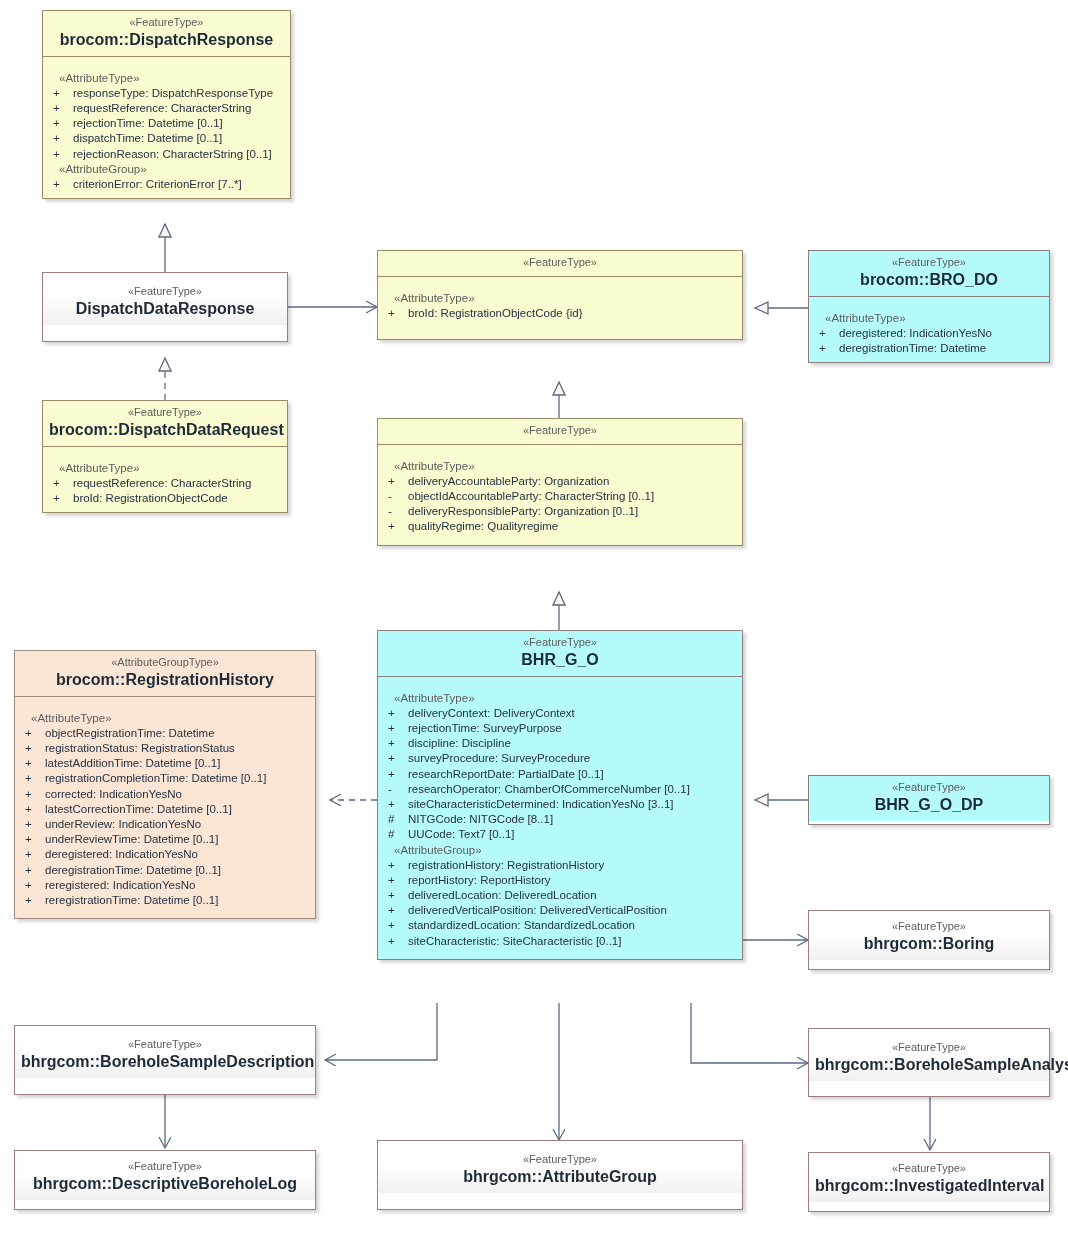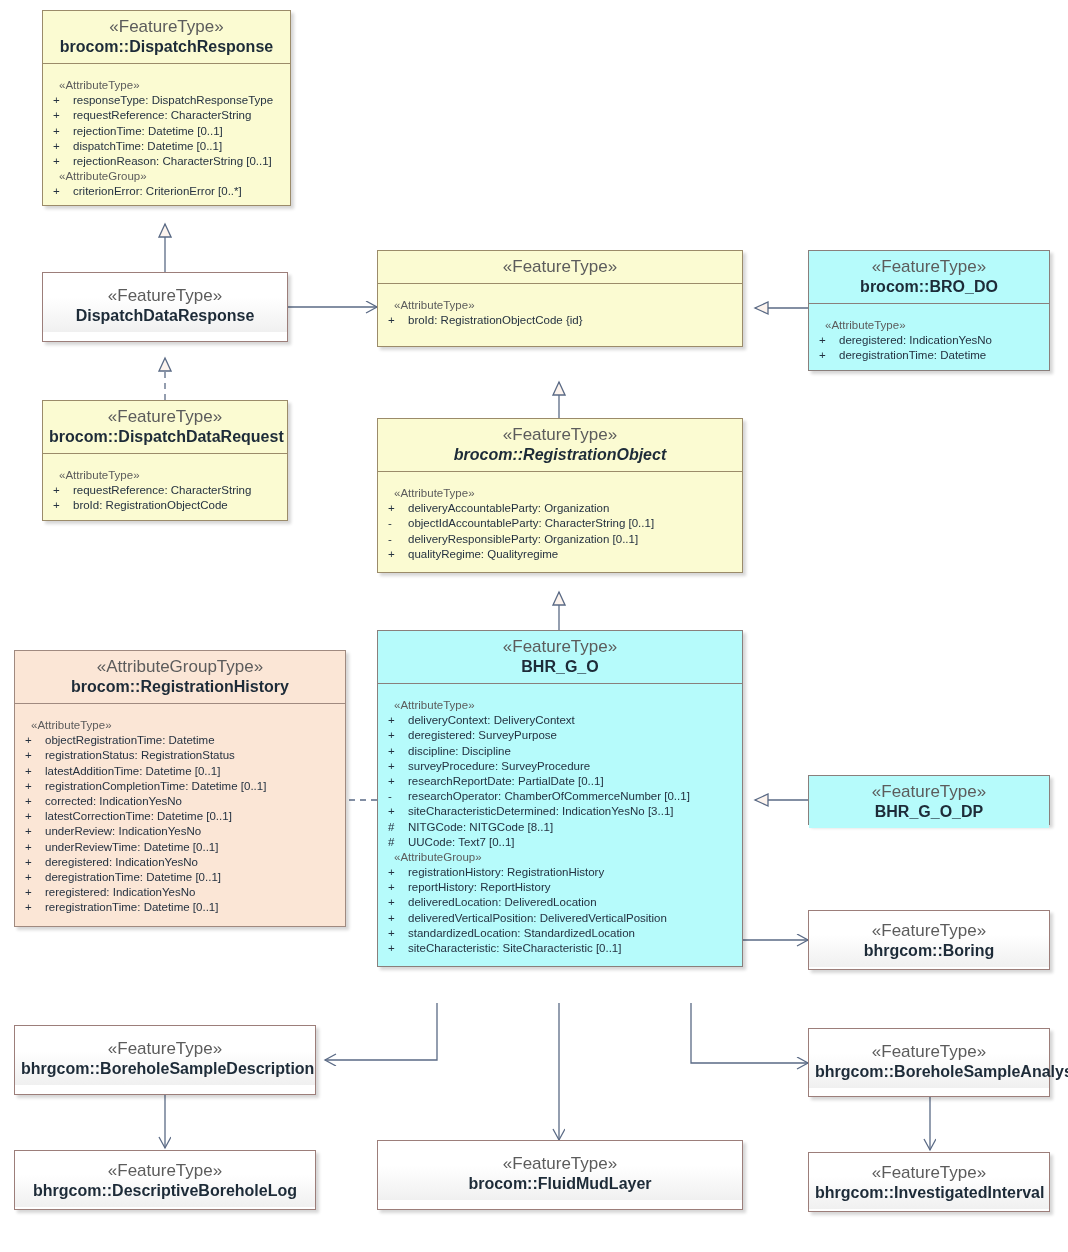--- a/index.html
+++ b/index.html
@@ -4,21 +4,21 @@
 <style>
   html,body{margin:0;padding:0;background:#ffffff;}
   body{width:1068px;height:1252px;position:relative;overflow:hidden;
        font-family:"Liberation Sans","DejaVu Sans",sans-serif;}
   #canvas{position:absolute;left:0;top:0;width:1068px;height:1252px;}
   svg.links{position:absolute;left:0;top:0;width:1068px;height:1252px;pointer-events:none;}
 
   .box{position:absolute;box-sizing:border-box;border:1.5px solid #9c7e7a;
        box-shadow:3px 3px 3px rgba(0,0,0,0.16);}
   .hdr{box-sizing:border-box;padding:5px 6px 6px 6px;text-align:center;line-height:1.25;}
-  .hdr .stereo{font-size:17px;color:#5c5c5c;display:block;}
+  .hdr .stereo{font-size:11px;color:#5c5c5c;display:block;}
   .hdr .cname{font-size:16px;font-weight:bold;color:#1d2b38;display:block;}
   .hdr .cname.abstract{font-style:italic;}
   .body{box-sizing:border-box;border-top:1.5px solid #9c7e7a;padding:14px 4px 6px 4px;}
   .grp{font-size:11.5px;color:#5c5c5c;padding:1px 0 2px 12px;}
   .attr{font-size:11.5px;color:#253241;line-height:15.2px;white-space:nowrap;
         display:flex;}
   .attr .vis{display:inline-block;width:20px;text-align:left;padding-left:6px;
              color:#253241;flex:0 0 20px;}
   .attr .txt{display:inline-block;}
 
@@ -111,21 +111,21 @@
           <span class="vis">+</span>
           <span class="txt">dispatchTime: Datetime [0..1]</span>
         </div>
       <div class="attr">
           <span class="vis">+</span>
           <span class="txt">rejectionReason: CharacterString [0..1]</span>
         </div>
       <div class="grp">«AttributeGroup»</div>
       <div class="attr">
           <span class="vis">+</span>
-          <span class="txt">criterionError: CriterionError [0..*]</span>
+          <span class="txt">criterionError: CriterionError [7..*]</span>
         </div>
     </div>
   </div>
 
   <div class="box pal-grey" style="left:42px;top:272px;width:246px;height:70px;">
     <div class="hdr" style="padding-top:12px;">
       <span class="stereo">«FeatureType»</span>
       <span class="cname">DispatchDataResponse</span>
     </div>
   </div>
@@ -175,21 +175,20 @@
       <div class="attr">
           <span class="vis">+</span>
           <span class="txt">deregistrationTime: Datetime</span>
         </div>
     </div>
   </div>
 
   <div class="box pal-yellow" style="left:377px;top:418px;width:366px;">
     <div class="hdr">
       <span class="stereo">«FeatureType»</span>
-      <span class="cname abstract">brocom::RegistrationObject</span>
     </div>
     <div class="body" style="padding-bottom:10px;">
       <div class="grp">«AttributeType»</div>
       <div class="attr">
           <span class="vis">+</span>
           <span class="txt">deliveryAccountableParty: Organization</span>
         </div>
       <div class="attr">
           <span class="vis">-</span>
           <span class="txt">objectIdAccountableParty: CharacterString [0..1]</span>
@@ -198,21 +197,21 @@
           <span class="vis">-</span>
           <span class="txt">deliveryResponsibleParty: Organization [0..1]</span>
         </div>
       <div class="attr">
           <span class="vis">+</span>
           <span class="txt">qualityRegime: Qualityregime</span>
         </div>
     </div>
   </div>
 
-  <div class="box pal-peach" style="left:14px;top:650px;width:332px;">
+  <div class="box pal-peach" style="left:14px;top:650px;width:302px;">
     <div class="hdr">
       <span class="stereo">«AttributeGroupType»</span>
       <span class="cname">brocom::RegistrationHistory</span>
     </div>
     <div class="body" style="padding-bottom:10px;">
       <div class="grp">«AttributeType»</div>
       <div class="attr">
           <span class="vis">+</span>
           <span class="txt">objectRegistrationTime: Datetime</span>
         </div>
@@ -269,21 +268,21 @@
       <span class="cname">BHR_G_O</span>
     </div>
     <div class="body" style="padding-bottom:10px;">
       <div class="grp">«AttributeType»</div>
       <div class="attr">
           <span class="vis">+</span>
           <span class="txt">deliveryContext: DeliveryContext</span>
         </div>
       <div class="attr">
           <span class="vis">+</span>
-          <span class="txt">deregistered: SurveyPurpose</span>
+          <span class="txt">rejectionTime: SurveyPurpose</span>
         </div>
       <div class="attr">
           <span class="vis">+</span>
           <span class="txt">discipline: Discipline</span>
         </div>
       <div class="attr">
           <span class="vis">+</span>
           <span class="txt">surveyProcedure: SurveyProcedure</span>
         </div>
       <div class="attr">
@@ -358,21 +357,21 @@
   <div class="box pal-grey" style="left:14px;top:1150px;width:302px;height:60px;">
     <div class="hdr" style="padding-top:9px;">
       <span class="stereo">«FeatureType»</span>
       <span class="cname">bhrgcom::DescriptiveBoreholeLog</span>
     </div>
   </div>
 
   <div class="box pal-grey" style="left:377px;top:1140px;width:366px;height:70px;">
     <div class="hdr" style="padding-top:12px;">
       <span class="stereo">«FeatureType»</span>
-      <span class="cname">brocom::FluidMudLayer</span>
+      <span class="cname">bhrgcom::AttributeGroup</span>
     </div>
   </div>
 
   <div class="box pal-grey" style="left:808px;top:1028px;width:242px;height:69px;">
     <div class="hdr" style="padding-top:12px;">
       <span class="stereo">«FeatureType»</span>
       <span class="cname">bhrgcom::BoreholeSampleAnalysis</span>
     </div>
   </div>
 

